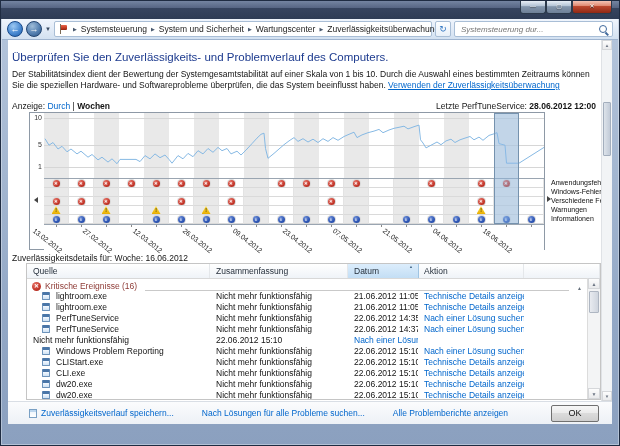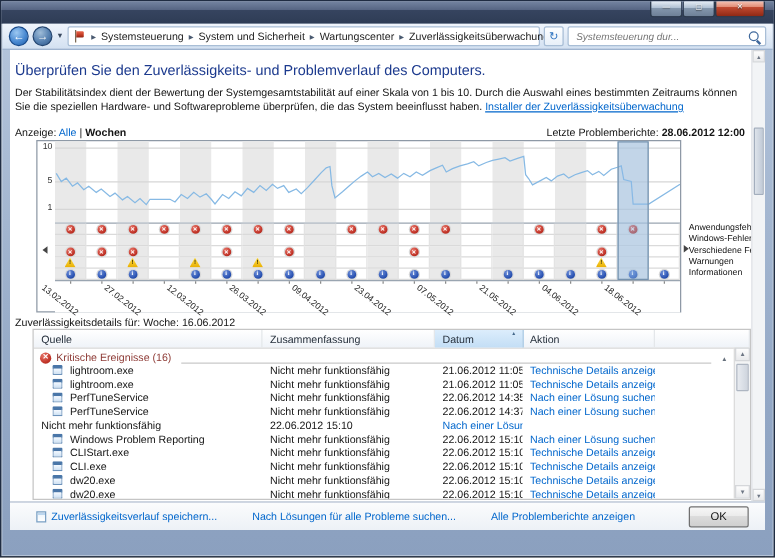--- a/index.html
+++ b/index.html
@@ -165,29 +165,29 @@
     <div class="refreshbtn">↻</div>
     <div class="searchbox">
       <input placeholder="Systemsteuerung dur..." style="">
       <span class="ic-search"></span>
     </div>
   </div>
 
   <div class="content">
     <h1 class="page-title">Überprüfen Sie den Zuverlässigkeits- und Problemverlauf des Computers.</h1>
     <div class="desc">
-      <span>Der Stabilitätsindex dient der Bewertung der Systemgesamtstabilität auf einer Skala von 1 bis 10. Durch die Auswahl eines bestimmten Zeitraums können Sie die speziellen Hardware- und Softwareprobleme überprüfen, die das System beeinflusst haben. </span><a class="lnk ul">Installer der Zuverlässigkeitsüberwachung</a>
+      <span>Der Stabilitätsindex dient der Bewertung der Systemgesamtstabilität auf einer Skala von 1 bis 10. Durch die Auswahl eines bestimmten Zeitraums können Sie die speziellen Hardware- und Softwareprobleme überprüfen, die das System beeinflusst haben. </span><a class="lnk ul">Verwenden der Zuverlässigkeitsüberwachung</a>
     </div>
 
     <div class="viewrow">
       <span class="right">
-        <span>Letzte Problemberichte: </span><span class="bold">28.06.2012 12:00</span>
+        <span>Letzte PerfTuneService: </span><span class="bold">28.06.2012 12:00</span>
       </span>
       <span>Anzeige:</span>
-      <a class="lnk">Alle</a>
+      <a class="lnk">Durch</a>
       <span>|</span>
       <span class="bold">Wochen</span>
     </div>
 
     <div class="chart-box">
       <div class="plot">
           <div class="stripe g" style="left: 0px;"></div>
           <div class="stripe" style="left: 25px;"></div>
           <div class="stripe g" style="left: 50px;"></div>
           <div class="stripe" style="left: 75px;"></div>

